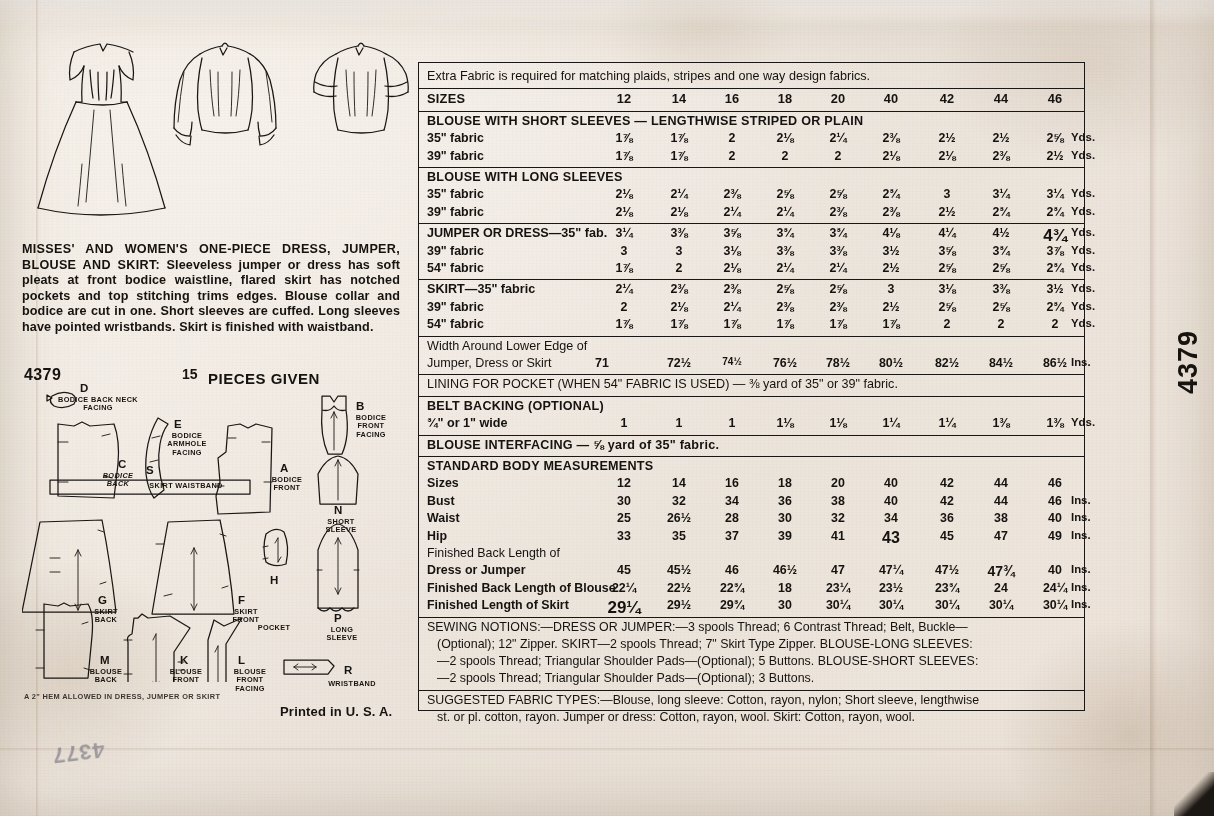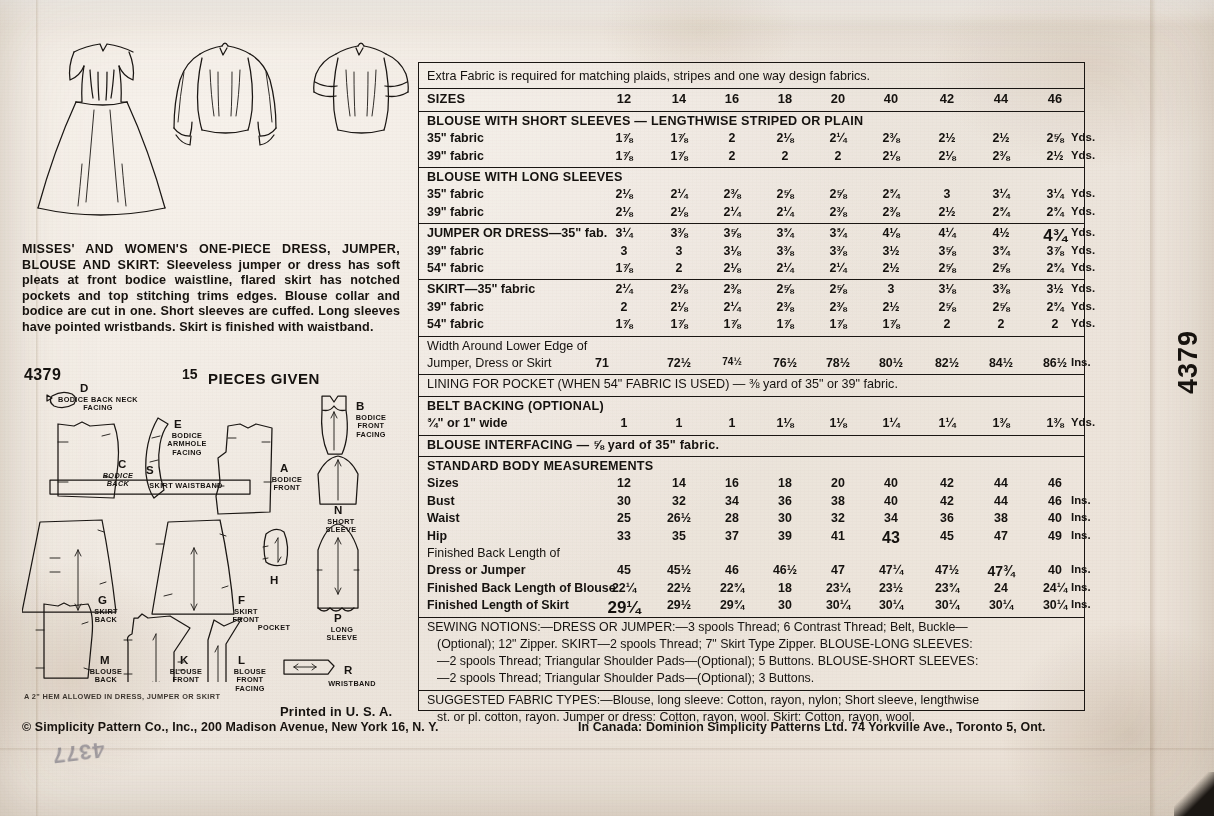--- a/index.html
+++ b/index.html
@@ -578,20 +578,15 @@
         <div class="t " style="left: 18px; top: 590.6px; font-size: 12.4px;">—2 spools Thread; Triangular Shoulder Pads—(Optional); 5 Buttons. BLOUSE-SHORT SLEEVES:</div>
         <div class="t " style="left: 18px; top: 607.6px; font-size: 12.4px;">—2 spools Thread; Triangular Shoulder Pads—(Optional); 3 Buttons.</div>
         <div style="position: absolute; left: 0px; top: 626.6px; width: 665px; border-top: 1px solid rgb(26, 22, 19);"></div>
         <div class="t " style="left: 8px; top: 629.6px; font-size: 12.4px;">SUGGESTED FABRIC TYPES:—Blouse, long sleeve: Cotton, rayon, nylon; Short sleeve, lengthwise</div>
         <div class="t " style="left: 18px; top: 646.6px; font-size: 12.4px;">st. or pl. cotton, rayon. Jumper or dress: Cotton, rayon, wool. Skirt: Cotton, rayon, wool.</div>
       </div>
   </div>
 
   <div id="vnum">4379</div>
 
-  <div class="foot" id="foot-us">
-    <span class="copysym">©</span>
-    <span>Simplicity Pattern Co., Inc., 200 Madison Avenue, New York 16, N. Y.</span>
-  </div>
-  <div class="foot" id="foot-ca">In Canada: Dominion Simplicity Patterns Ltd. 74 Yorkville Ave., Toronto 5, Ont.</div>
 
   <div id="smudge"><span>4377</span></div>
 </div>
 
 </body></html>

